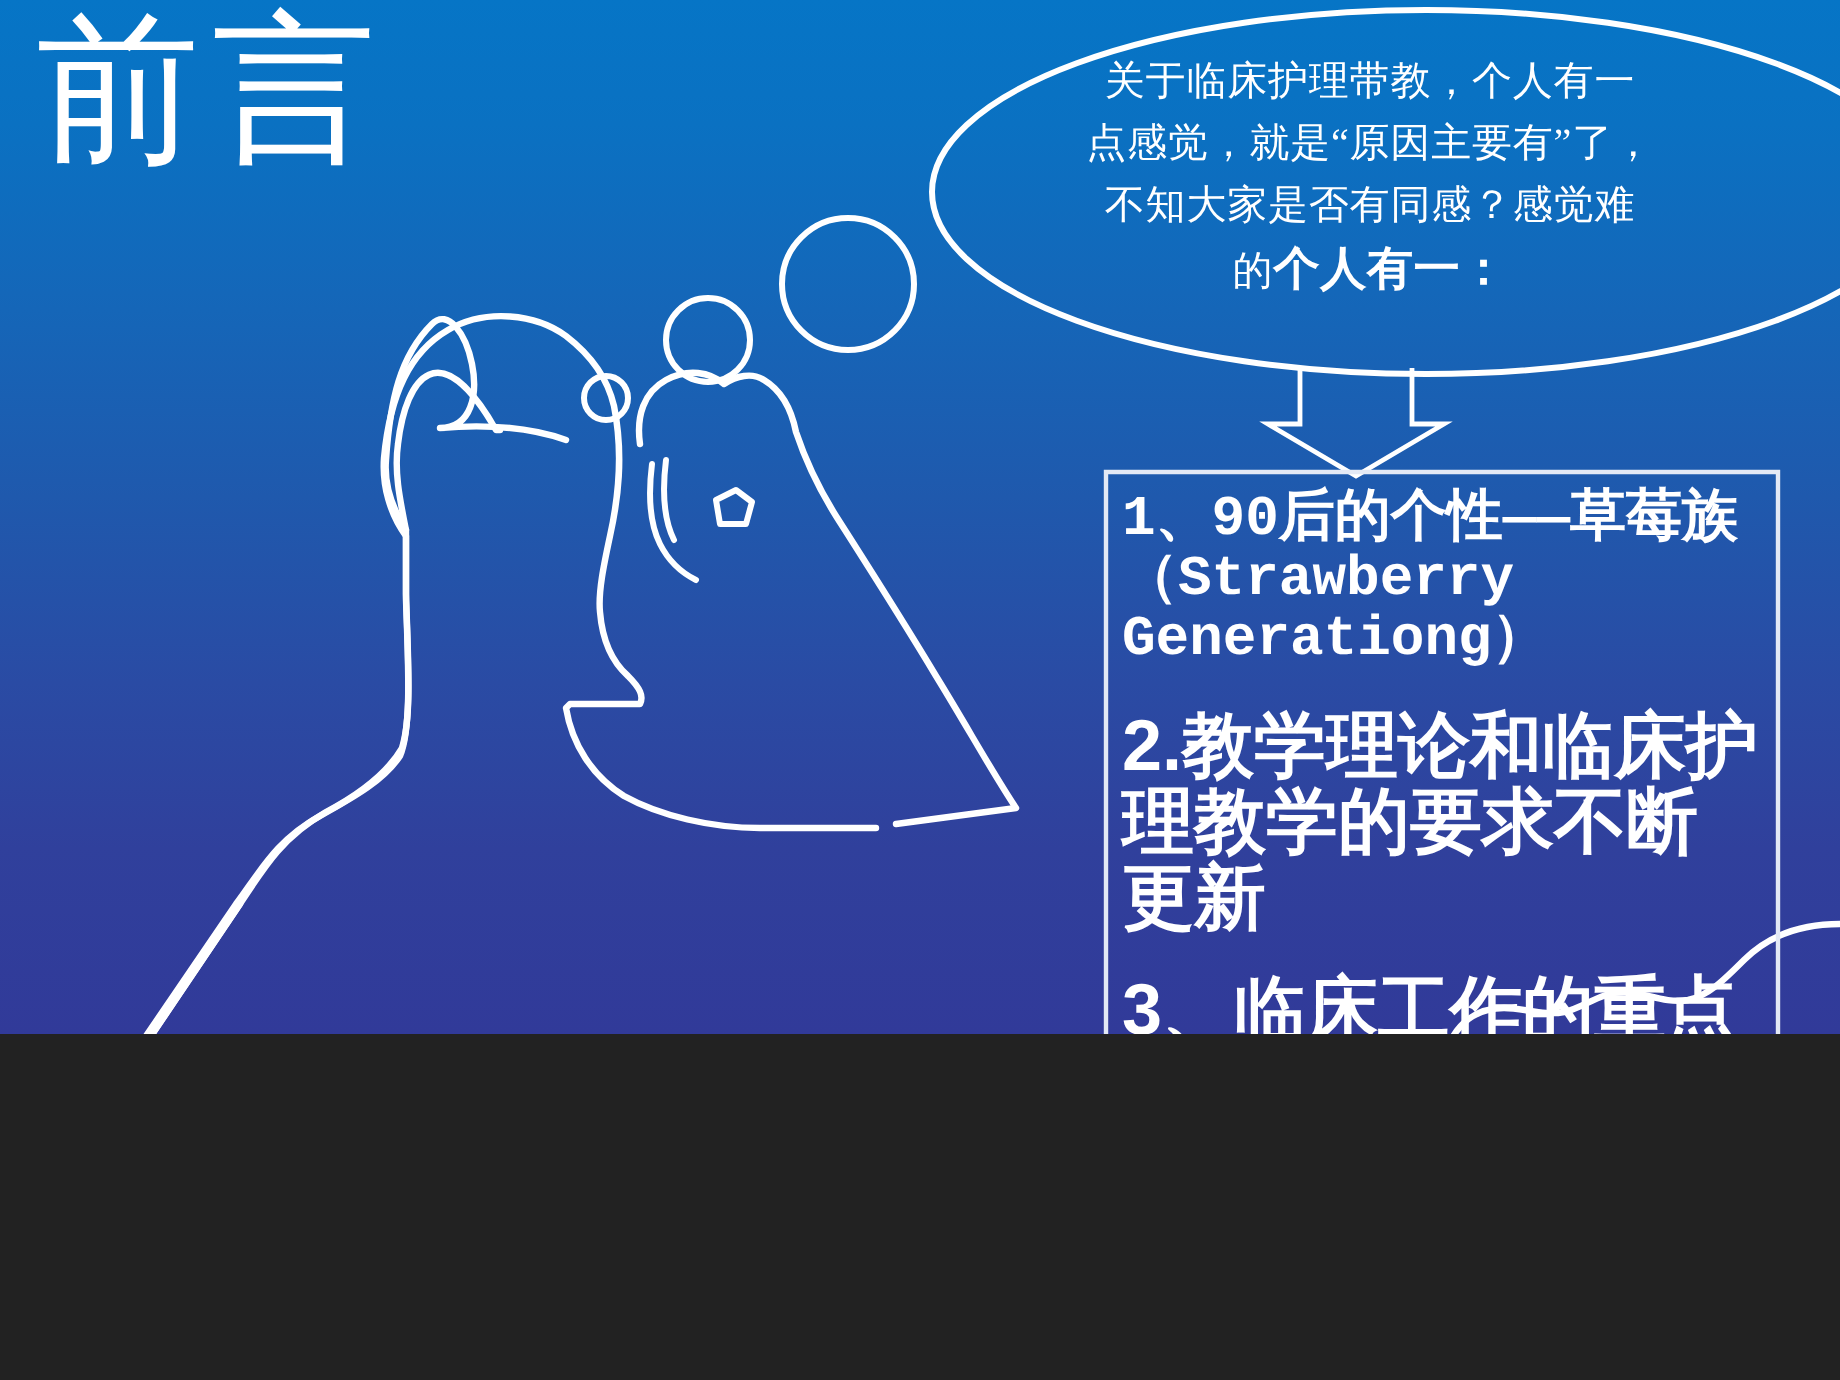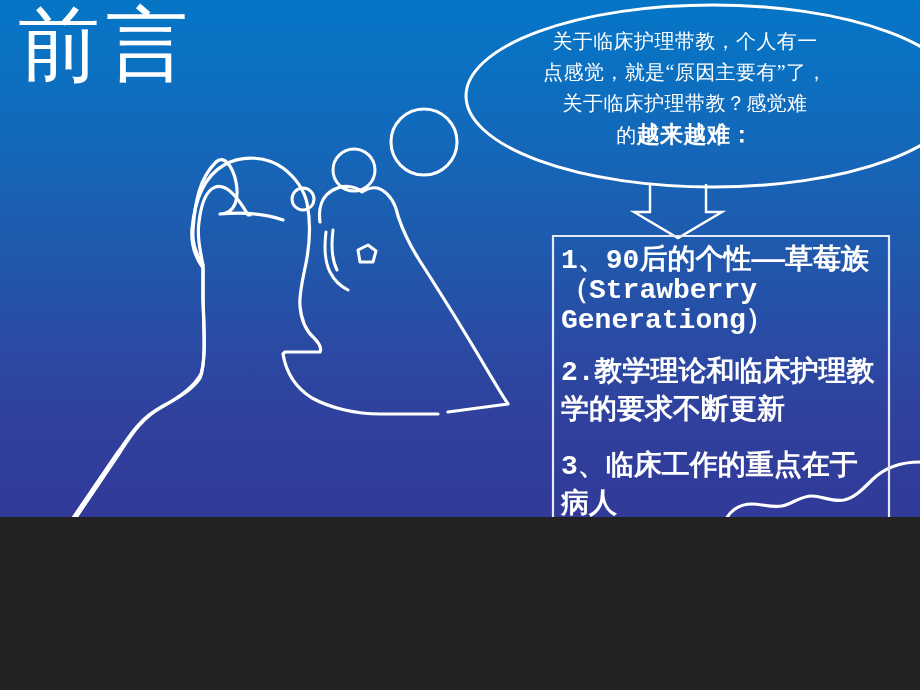--- a/index.html
+++ b/index.html
@@ -143,22 +143,22 @@
     font-weight: bold;
     letter-spacing: 0px;
     margin: 0;
   }
   .note-item.sans {
     font-family: Liberation Mono, monospace;
     font-size: 28px;
     line-height: 30px;
   }
   .note-item.serif {
-    font-family: Liberation Mono, monospace;
-    font-size: 28px;
+    font-family: Liberation Sans, sans-serif;
+    font-size: 36px;
     line-height: 38px;
   }
   #note-item-0 { margin-top: 6px; }
   #note-item-1 { margin-top: 18px; }
   #note-item-2 { margin-top: 18px; }
 </style>
 </head>
 <body>
 
 <div id="slide">
@@ -242,22 +242,22 @@
 
   <div id="slide-title">前言</div>
 
   <svg id="bubble" viewBox="0 0 500 188">
     <ellipse class="bubble-outline" cx="250" cy="94" rx="247" ry="91"></ellipse>
   </svg>
 
   <div id="bubble-text">
     <span>关于临床护理带教，个人有一</span><br>
     <span>点感觉，就是“原因主要有”了，</span><br>
-    <span>关于临床护理带教？感觉难</span><br>
-    <span>的</span><span class="em">越来越难：</span>
+    <span>不知大家是否有同感？感觉难</span><br>
+    <span>的</span><span class="em">个人有一：</span>
   </div>
 
   <svg id="arrow" viewBox="0 0 120 60">
     <path d="M 30 2 L 30 30 L 14 30 L 58 56 L 102 30 L 86 30 L 86 2"></path>
   </svg>
 
   <div id="note-box">
     <svg viewBox="0 0 340 346" width="340" height="346">
       <path class="note-frame" d="M 2 2 L 338 2 L 338 296 L 302 344 L 2 344 Z"></path>
       <path class="note-fold" d="M 302 344 L 318 300 L 338 296"></path>

